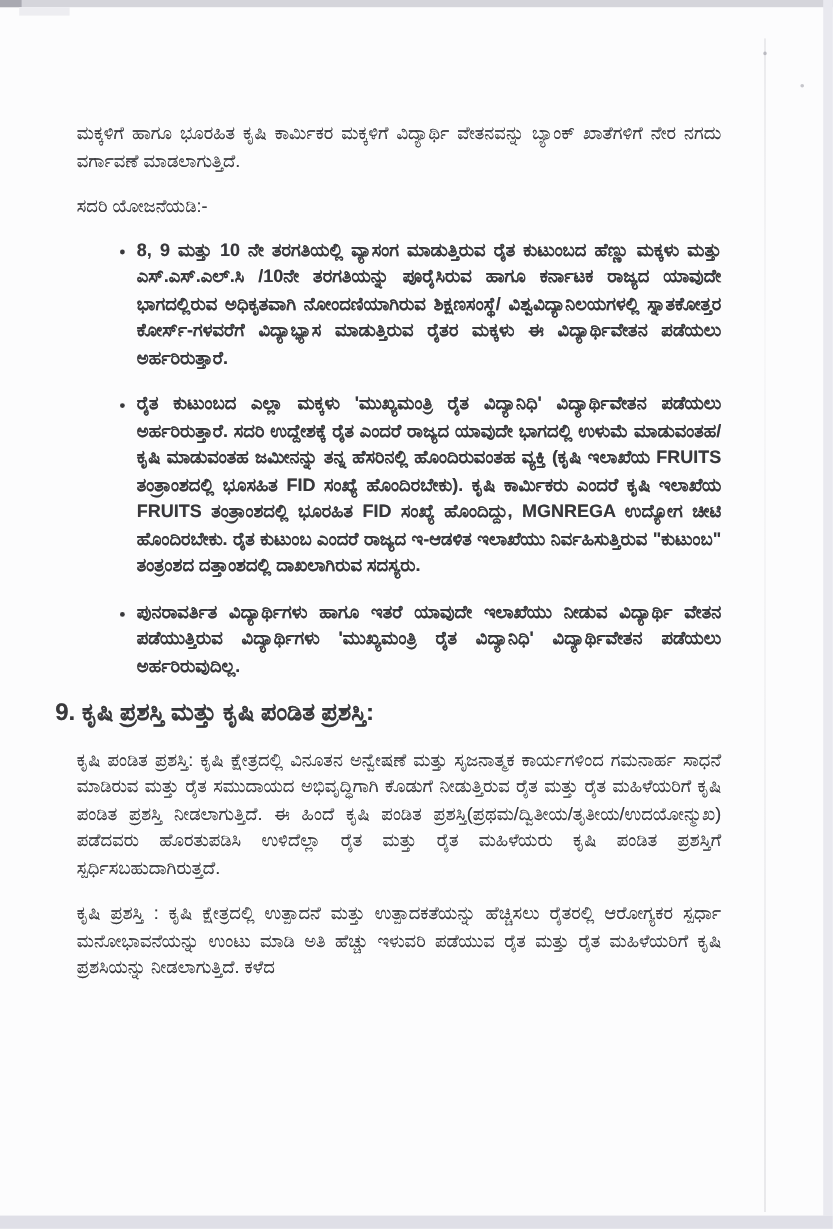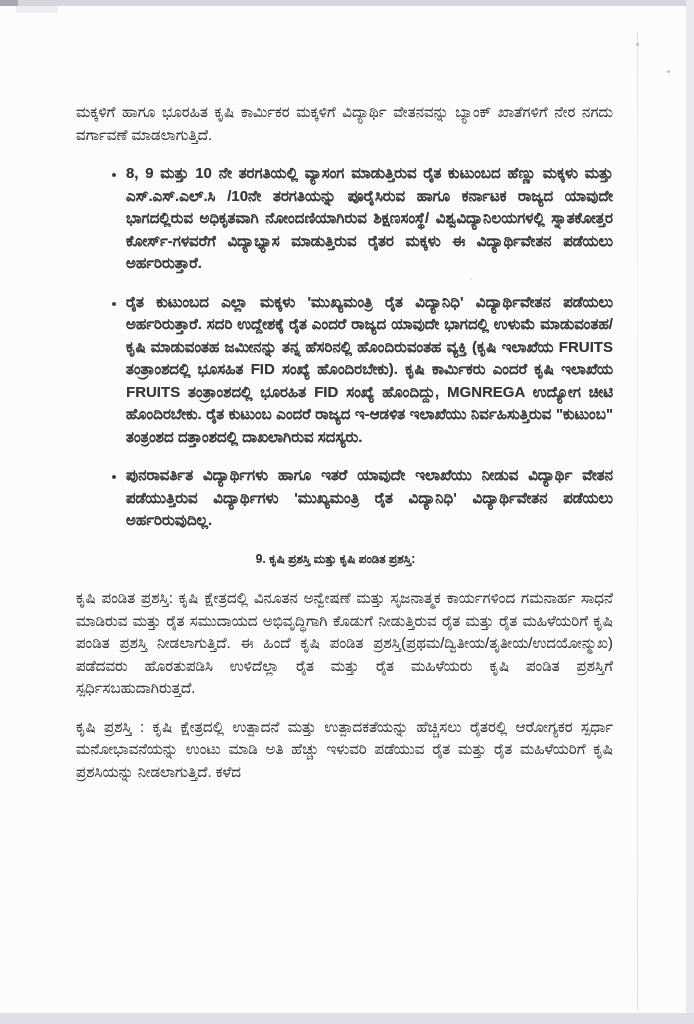--- a/index.html
+++ b/index.html
@@ -42,43 +42,43 @@
       rgba(90,90,105,0.20) 100%);
   }
   .speck { position: absolute; border-radius: 50%; background: rgba(95,95,110,0.35); }
   .speck-a { left: 636px; top: 43px;  width: 3px; height: 3px; }
   .speck-b { left: 667px; top: 70px;  width: 3px; height: 3px; }
   .speck-c { left: 470px; top: 278px; width: 2px; height: 2px; background: rgba(95,95,110,0.18); }
 
   
   .content {
     position: absolute;
-    left: 76px; top: 101px; width: 537px;
+    left: 64px; top: 101px; width: 537px;
     color: #39393c;
     font-size: 15px;
     line-height: 22.5px;
     text-align: justify;
     text-shadow: 0 0 0.4px rgba(60,60,64,0.55);
   }
   .content p { margin: 0 0 16px 0; }
   .content p.lead { margin-bottom: 13px; }
   .content ul {
     list-style: disc outside;
     margin: 0 0 4px 0;
     padding-left: 50px;
     font-weight: bold;
   }
   .content li { margin-bottom: 16px; padding-left: 0; }
   .content li::marker { font-size: 12px; color: #39393c; }
   .content h2 {
-    font-size: 12px;
+    font-size: 20px;
     font-weight: 700;
     margin: 2px 0 17px -18px;
     line-height: 22.5px;
-    text-align: center;
+    text-align: left;
   }
 </style>
 </head>
 <body>
 
 <div class="scan">
 
   <div class="edge-top">
     <div class="edge-top-dark"></div>
   </div>
@@ -87,20 +87,21 @@
   <div class="edge-bottom"></div>
   <div class="page-crease"></div>
   <div class="speck speck-a"></div>
   <div class="speck speck-b"></div>
   <div class="speck speck-c"></div>
 
   <div class="content">
 
     <p>ಮಕ್ಕಳಿಗೆ ಹಾಗೂ ಭೂರಹಿತ ಕೃಷಿ ಕಾರ್ಮಿಕರ ಮಕ್ಕಳಿಗೆ ವಿದ್ಯಾರ್ಥಿ ವೇತನವನ್ನು ಬ್ಯಾಂಕ್ ಖಾತೆಗಳಿಗೆ ನೇರ ನಗದು ವರ್ಗಾವಣೆ ಮಾಡಲಾಗುತ್ತಿದೆ.</p>
 
+    <p class="lead">ಸದರಿ ಯೋಜನೆಯಡಿ:-</p>
 
     <ul>
       <li>8, 9 ಮತ್ತು 10 ನೇ ತರಗತಿಯಲ್ಲಿ ವ್ಯಾಸಂಗ ಮಾಡುತ್ತಿರುವ ರೈತ ಕುಟುಂಬದ ಹೆಣ್ಣು ಮಕ್ಕಳು ಮತ್ತು ಎಸ್.ಎಸ್.ಎಲ್.ಸಿ /10ನೇ ತರಗತಿಯನ್ನು ಪೂರೈಸಿರುವ ಹಾಗೂ ಕರ್ನಾಟಕ ರಾಜ್ಯದ ಯಾವುದೇ ಭಾಗದಲ್ಲಿರುವ ಅಧಿಕೃತವಾಗಿ ನೋಂದಣಿಯಾಗಿರುವ ಶಿಕ್ಷಣಸಂಸ್ಥೆ/ ವಿಶ್ವವಿದ್ಯಾನಿಲಯಗಳಲ್ಲಿ ಸ್ನಾತಕೋತ್ತರ ಕೋರ್ಸ್-ಗಳವರೆಗೆ ವಿದ್ಯಾಭ್ಯಾಸ ಮಾಡುತ್ತಿರುವ ರೈತರ ಮಕ್ಕಳು ಈ ವಿದ್ಯಾರ್ಥಿವೇತನ ಪಡೆಯಲು ಅರ್ಹರಿರುತ್ತಾರೆ.</li>
       <li>ರೈತ ಕುಟುಂಬದ ಎಲ್ಲಾ ಮಕ್ಕಳು 'ಮುಖ್ಯಮಂತ್ರಿ ರೈತ ವಿದ್ಯಾನಿಧಿ' ವಿದ್ಯಾರ್ಥಿವೇತನ ಪಡೆಯಲು ಅರ್ಹರಿರುತ್ತಾರೆ. ಸದರಿ ಉದ್ದೇಶಕ್ಕೆ ರೈತ ಎಂದರೆ ರಾಜ್ಯದ ಯಾವುದೇ ಭಾಗದಲ್ಲಿ ಉಳುಮೆ ಮಾಡುವಂತಹ/ ಕೃಷಿ ಮಾಡುವಂತಹ ಜಮೀನನ್ನು ತನ್ನ ಹೆಸರಿನಲ್ಲಿ ಹೊಂದಿರುವಂತಹ ವ್ಯಕ್ತಿ (ಕೃಷಿ ಇಲಾಖೆಯ FRUITS ತಂತ್ರಾಂಶದಲ್ಲಿ ಭೂಸಹಿತ FID ಸಂಖ್ಯೆ ಹೊಂದಿರಬೇಕು). ಕೃಷಿ ಕಾರ್ಮಿಕರು ಎಂದರೆ ಕೃಷಿ ಇಲಾಖೆಯ FRUITS ತಂತ್ರಾಂಶದಲ್ಲಿ ಭೂರಹಿತ FID ಸಂಖ್ಯೆ ಹೊಂದಿದ್ದು, MGNREGA ಉದ್ಯೋಗ ಚೀಟಿ ಹೊಂದಿರಬೇಕು. ರೈತ ಕುಟುಂಬ ಎಂದರೆ ರಾಜ್ಯದ ಇ-ಆಡಳಿತ ಇಲಾಖೆಯು ನಿರ್ವಹಿಸುತ್ತಿರುವ "ಕುಟುಂಬ" ತಂತ್ರಂಶದ ದತ್ತಾಂಶದಲ್ಲಿ ದಾಖಲಾಗಿರುವ ಸದಸ್ಯರು.</li>
       <li>ಪುನರಾವರ್ತಿತ ವಿದ್ಯಾರ್ಥಿಗಳು ಹಾಗೂ ಇತರೆ ಯಾವುದೇ ಇಲಾಖೆಯು ನೀಡುವ ವಿದ್ಯಾರ್ಥಿ ವೇತನ ಪಡೆಯುತ್ತಿರುವ ವಿದ್ಯಾರ್ಥಿಗಳು 'ಮುಖ್ಯಮಂತ್ರಿ ರೈತ ವಿದ್ಯಾನಿಧಿ' ವಿದ್ಯಾರ್ಥಿವೇತನ ಪಡೆಯಲು ಅರ್ಹರಿರುವುದಿಲ್ಲ.</li>
     </ul>
 
     <h2>9. ಕೃಷಿ ಪ್ರಶಸ್ತಿ ಮತ್ತು ಕೃಷಿ ಪಂಡಿತ ಪ್ರಶಸ್ತಿ:</h2>
 
     <p>ಕೃಷಿ ಪಂಡಿತ ಪ್ರಶಸ್ತಿ: ಕೃಷಿ ಕ್ಷೇತ್ರದಲ್ಲಿ ವಿನೂತನ ಅನ್ವೇಷಣೆ ಮತ್ತು ಸೃಜನಾತ್ಮಕ ಕಾರ್ಯಗಳಿಂದ ಗಮನಾರ್ಹ ಸಾಧನೆ ಮಾಡಿರುವ ಮತ್ತು ರೈತ ಸಮುದಾಯದ ಅಭಿವೃದ್ಧಿಗಾಗಿ ಕೊಡುಗೆ ನೀಡುತ್ತಿರುವ ರೈತ ಮತ್ತು ರೈತ ಮಹಿಳೆಯರಿಗೆ ಕೃಷಿ ಪಂಡಿತ ಪ್ರಶಸ್ತಿ ನೀಡಲಾಗುತ್ತಿದೆ. ಈ ಹಿಂದೆ ಕೃಷಿ ಪಂಡಿತ ಪ್ರಶಸ್ತಿ(ಪ್ರಥಮ/ದ್ವಿತೀಯ/ತೃತೀಯ/ಉದಯೋನ್ಮುಖ) ಪಡೆದವರು ಹೊರತುಪಡಿಸಿ ಉಳಿದೆಲ್ಲಾ ರೈತ ಮತ್ತು ರೈತ ಮಹಿಳೆಯರು ಕೃಷಿ ಪಂಡಿತ ಪ್ರಶಸ್ತಿಗೆ ಸ್ಪರ್ಧಿಸಬಹುದಾಗಿರುತ್ತದೆ.</p>

